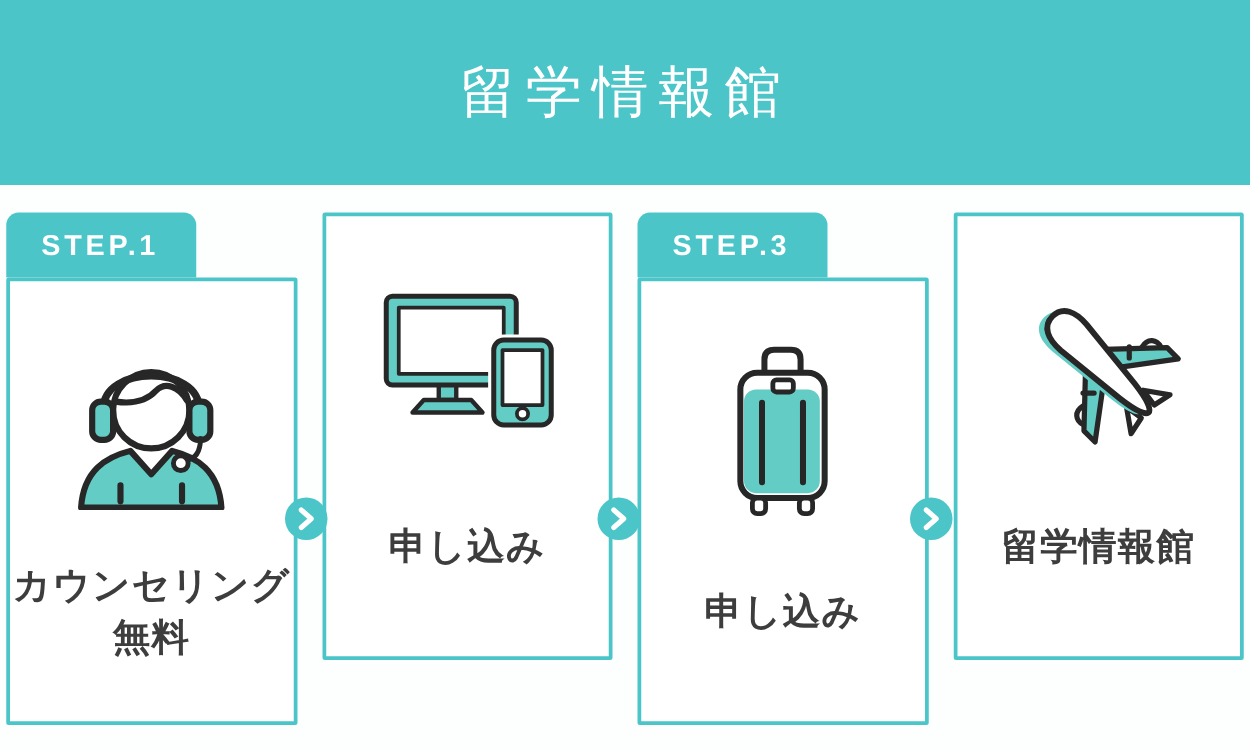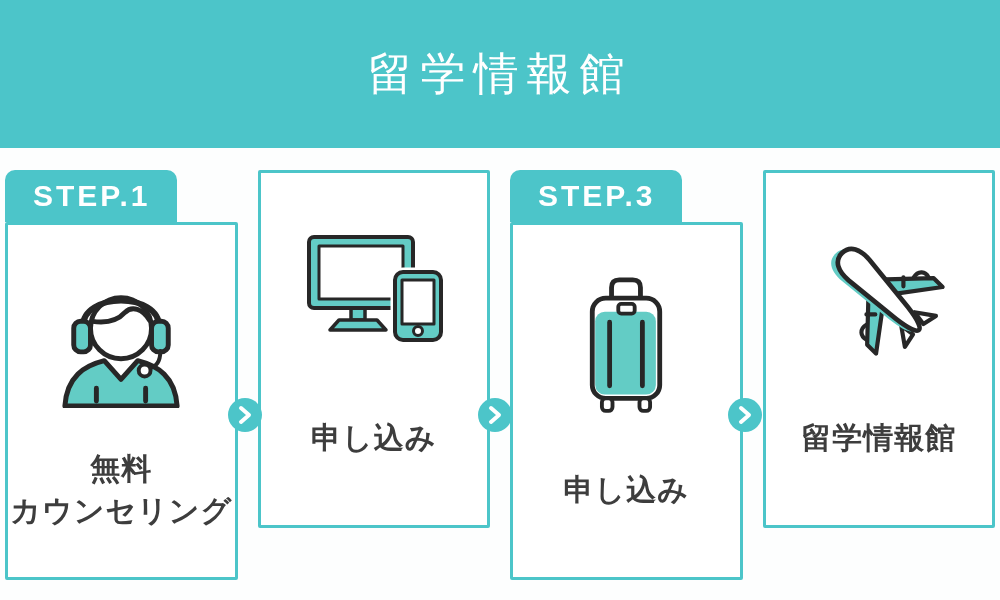--- a/index.html
+++ b/index.html
@@ -28,26 +28,26 @@
   .header .line1{font-size:45px;letter-spacing:8px;line-height:58px;}
   .header .line2{font-size:48px;letter-spacing:3px;line-height:62px;}
   
   .steps-row{
     position:relative;
     display:flex;gap:20px;
     padding:22px 5px 0 5px;
   }
   .step{flex:1;display:flex;flex-direction:column;min-width:0;}
   .tab{
-    width:172px;height:52px;
+    width:152px;height:52px;
     background:var(--teal);
     border-radius:10px 10px 0 0;
     display:flex;align-items:center;
     padding-left:28px;
-    color:var(--header-text);font-weight:bold;font-size:30px;letter-spacing:3px;
+    color:var(--header-text);font-weight:bold;font-size:23px;letter-spacing:3px;
   }
   .card{
     height:358px;background:var(--card-bg);
     border:3px solid var(--teal);
     border-radius:2px;
     position:relative;
   }
   .icon-box{
     position:absolute;top:44px;left:0;right:0;height:145px;
     display:flex;align-items:center;justify-content:center;
@@ -101,22 +101,22 @@
             <path class="ink" stroke-width="6" d="M26 52 C26 16 104 16 104 52"></path>
 
             <rect class="ft ink" stroke-width="5" x="17" y="46" width="17" height="31" rx="7"></rect>
             <rect class="ft ink" stroke-width="5" x="96" y="46" width="17" height="31" rx="7"></rect>
 
             <path class="ink" stroke-width="4" d="M105 76 C105 89 99 93 93 94"></path>
             <circle class="fw ink" stroke-width="4" cx="89" cy="96" r="6"></circle>
           </svg>
         </div>
         <div class="label">
+          <span>カウンセリング</span>
           <span>無料</span>
-          <span>カウンセリング</span>
         </div>
       </div>
     </div>
 
     <div class="step">
       <div class="card">
         <div class="icon-box">
           <svg width="150" height="115" viewBox="0 0 150 115">
 
             <rect class="ft ink" stroke-width="3.5" x="52" y="74" width="14" height="14"></rect>

